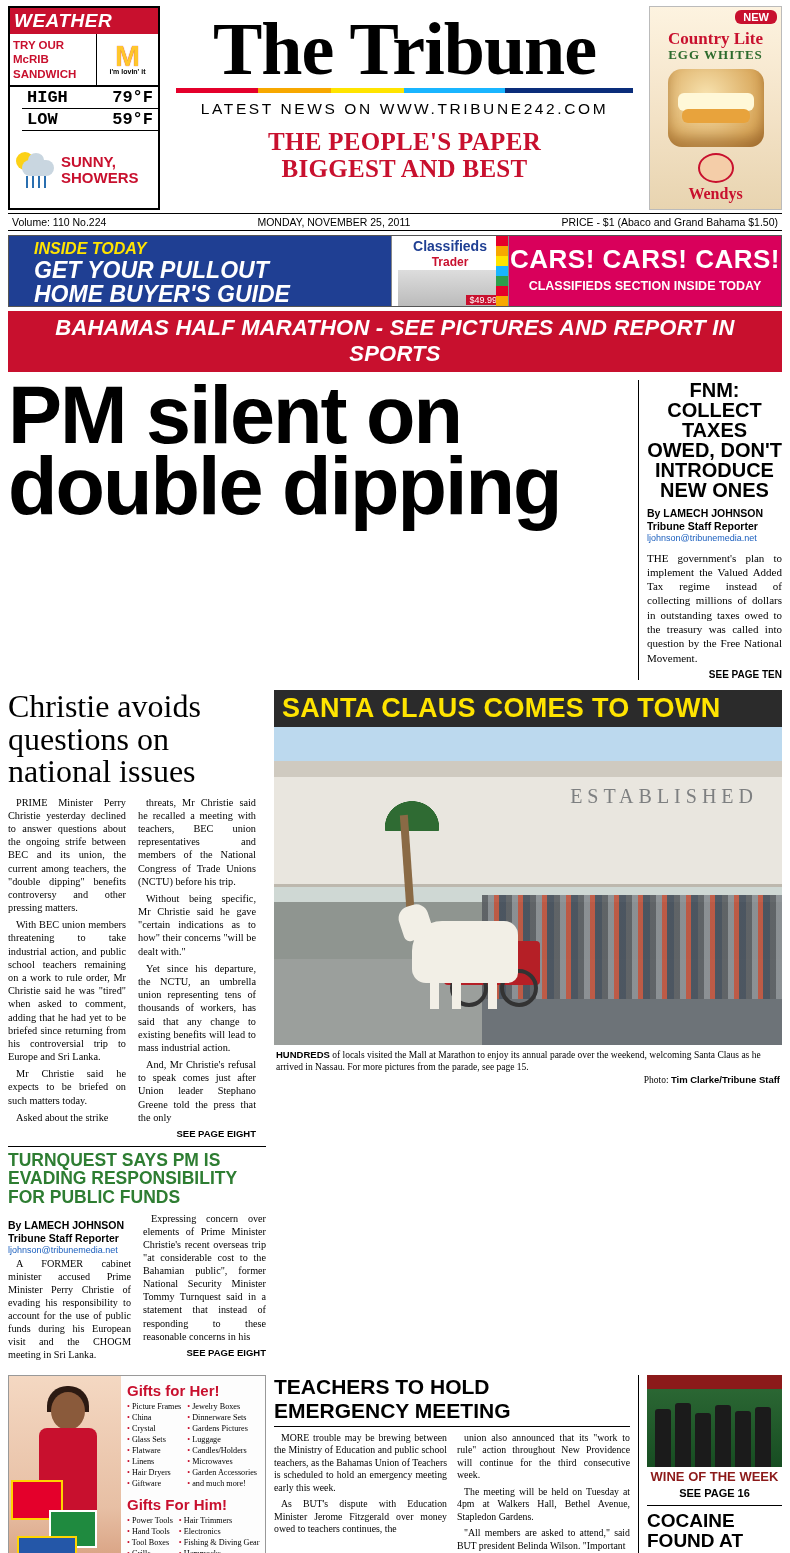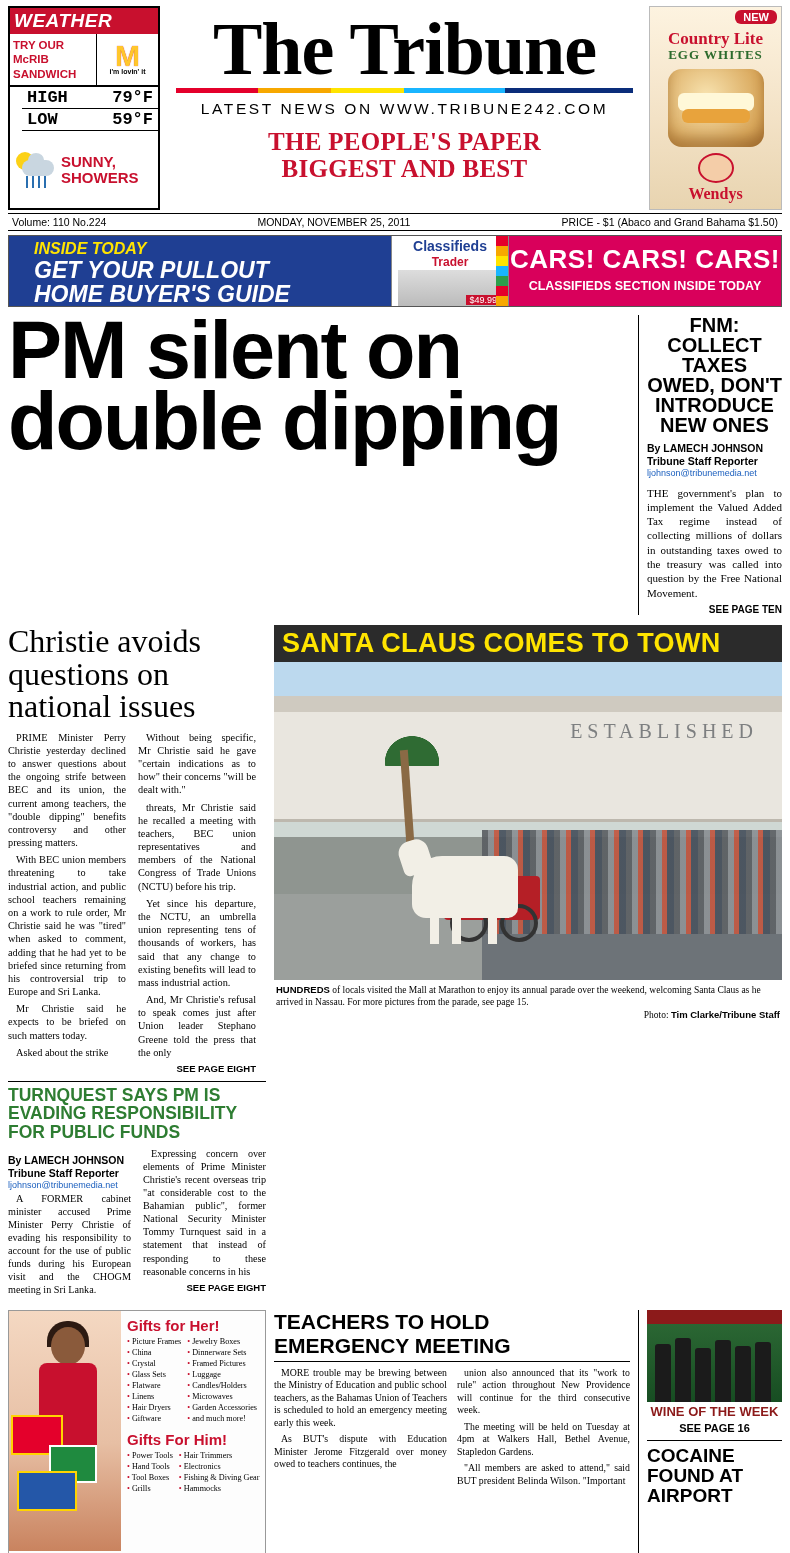--- a/index.html
+++ b/index.html
@@ -287,20 +287,21 @@
         <span class="cls-price">$49.99</span>
       </div>
       <div class="cls-tabs"></div>
     </div>
     <div class="promo-right">
       <div class="cars">CARS! CARS! CARS!</div>
       <div class="cars-sub">CLASSIFIEDS SECTION INSIDE TODAY</div>
     </div>
   </div>
 
+  <div class="marathon-bar">BAHAMAS HALF MARATHON - SEE PICTURES AND REPORT IN SPORTS</div>
 
   <div class="headline-row">
     <div class="headline-main">
       <div class="hl-text">PM silent on</div>
       <div class="hl-text">double dipping</div>
     </div>
     <div class="headline-side">
       <div class="fnm-hl">FNM: COLLECT TAXES OWED, DON'T INTRODUCE NEW ONES</div>
       <div class="byline">
         <div>By LAMECH JOHNSON</div>
@@ -314,22 +315,22 @@
 
   <div class="band2">
 
     <div class="col-christie">
       <div class="christie-hl">Christie avoids questions on national issues</div>
       <div class="twocol">
         <p>PRIME Minister Perry Christie yesterday declined to answer questions about the ongoing strife between BEC and its union, the current among teachers, the "double dipping" benefits controversy and other pressing matters.</p>
         <p>With BEC union members threatening to take industrial action, and public school teachers remaining on a work to rule order, Mr Christie said he was "tired" when asked to comment, adding that he had yet to be briefed since returning from his controversial trip to Europe and Sri Lanka.</p>
         <p>Mr Christie said he expects to be briefed on such matters today.</p>
         <p>Asked about the strike</p>
+        <p>threats, Mr Christie said he recalled a meeting with teachers, BEC union representatives and members of the National Congress of Trade Unions (NCTU) before his trip.</p>
         <p>Without being specific, Mr Christie said he gave "certain indications as to how" their concerns "will be dealt with."</p>
-        <p>threats, Mr Christie said he recalled a meeting with teachers, BEC union representatives and members of the National Congress of Trade Unions (NCTU) before his trip.</p>
         <p>Yet since his departure, the NCTU, an umbrella union representing tens of thousands of workers, has said that any change to existing benefits will lead to mass industrial action.</p>
         <p>And, Mr Christie's refusal to speak comes just after Union leader Stephano Greene told the press that the only</p>
         <p class="see-right">SEE PAGE EIGHT</p>
       </div>
     </div>
 
     <div class="santa-col">
       <div class="santa-bar">SANTA CLAUS COMES TO TOWN</div>
       <div class="santa-photo">
         <div class="mall-building"></div>
@@ -405,21 +406,21 @@
             <li>Crystal</li>
             <li>Glass Sets</li>
             <li>Flatware</li>
             <li>Linens</li>
             <li>Hair Dryers</li>
             <li>Giftware</li>
           </ul>
           <ul>
             <li>Jewelry Boxes</li>
             <li>Dinnerware Sets</li>
-            <li>Framed Pictures</li>
+            <li>Gardens Pictures</li>
             <li>Luggage</li>
             <li>Candles/Holders</li>
             <li>Microwaves</li>
             <li>Garden Accessories</li>
             <li>and much more!</li>
           </ul>
         </div>
         <div class="k-title">Gifts For Him!</div>
         <div class="k-cols">
           <ul>

